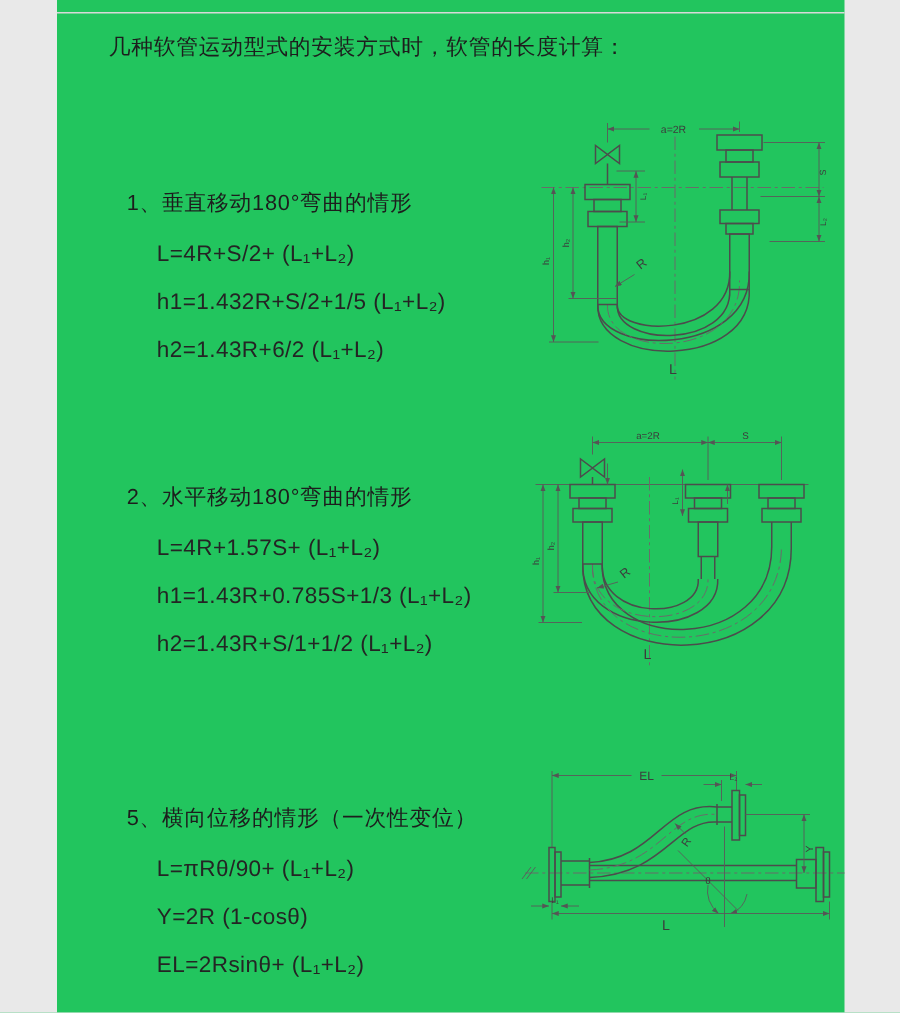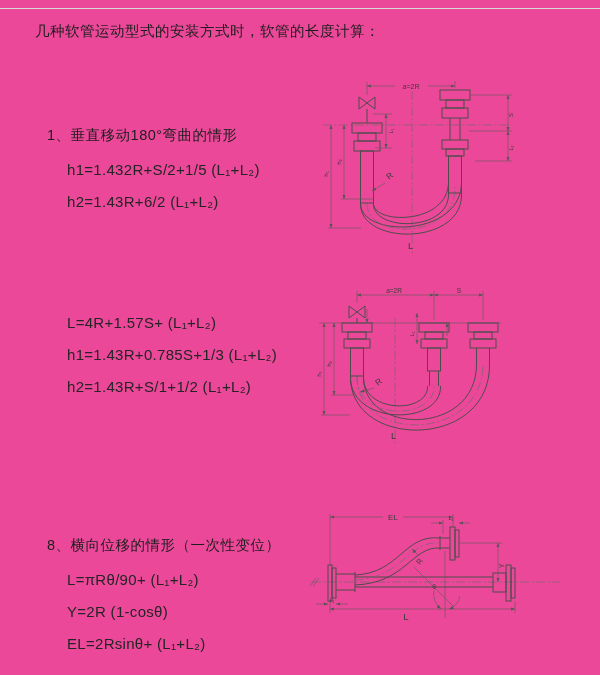--- a/index.html
+++ b/index.html
@@ -1,17 +1,17 @@
 <!DOCTYPE html>
 <html><head>
 <meta charset="utf-8">
 <style>
   html,body{margin:0;padding:0;background:#e9e9e9;}
   #page{
-    position:relative;width:600px;height:675px;background:#ec4899;
+    position:relative;width:525px;height:675px;background:#22c55e;
     font-family:"Liberation Sans","DejaVu Sans",sans-serif;color:#222;
     overflow:hidden;margin:0 auto;
   }
   .toprule{position:absolute;left:0;top:8px;width:600px;height:1px;background:#d9d9d9;}
   .title{position:absolute;left:35px;top:22px;font-size:14.5px;letter-spacing:.5px;color:#1d1d1d;white-space:nowrap;}
   .section{position:absolute;left:47px;}
   .sec-heading{font-size:14.5px;color:#1d1d1d;letter-spacing:.5px;white-space:nowrap;margin-top:24px;}
   .formulas{margin-top:9px;margin-left:20px;}
   .formula{height:32px;line-height:32px;font-size:15px;color:#242424;letter-spacing:.3px;white-space:nowrap;}
   .diagram{position:absolute;}
@@ -35,35 +35,37 @@
         <path d="M0,0 L8,3 L0,6 Z" fill="#555"></path>
       </marker>
     </defs>
   </svg>
 
   <div class="title">几种软管运动型式的安装方式时，软管的长度计算：</div>
 
   <div class="section" style="top:102px">
     <div class="sec-heading">1、垂直移动180°弯曲的情形</div>
     <div class="formulas">
+      <div class="formula">L=4R+S/2+ (L₁+L₂)</div>
       <div class="formula">h1=1.432R+S/2+1/5 (L₁+L₂)</div>
       <div class="formula">h2=1.43R+6/2 (L₁+L₂)</div>
     </div>
   </div>
 
   <div class="section" style="top:298px">
+    <div class="sec-heading">2、水平移动180°弯曲的情形</div>
     <div class="formulas">
       <div class="formula">L=4R+1.57S+ (L₁+L₂)</div>
       <div class="formula">h1=1.43R+0.785S+1/3 (L₁+L₂)</div>
       <div class="formula">h2=1.43R+S/1+1/2 (L₁+L₂)</div>
     </div>
   </div>
 
   <div class="section" style="top:512px">
-    <div class="sec-heading">8、横向位移的情形（一次性变位）</div>
+    <div class="sec-heading">5、横向位移的情形（一次性变位）</div>
     <div class="formulas">
       <div class="formula">L=πRθ/90+ (L₁+L₂)</div>
       <div class="formula">Y=2R (1-cosθ)</div>
       <div class="formula">EL=2Rsinθ+ (L₁+L₂)</div>
     </div>
   </div>
 
   <div class="diagram" style="left:315px;top:70px">
     <svg width="215" height="192" viewBox="0 0 215 192">
 

